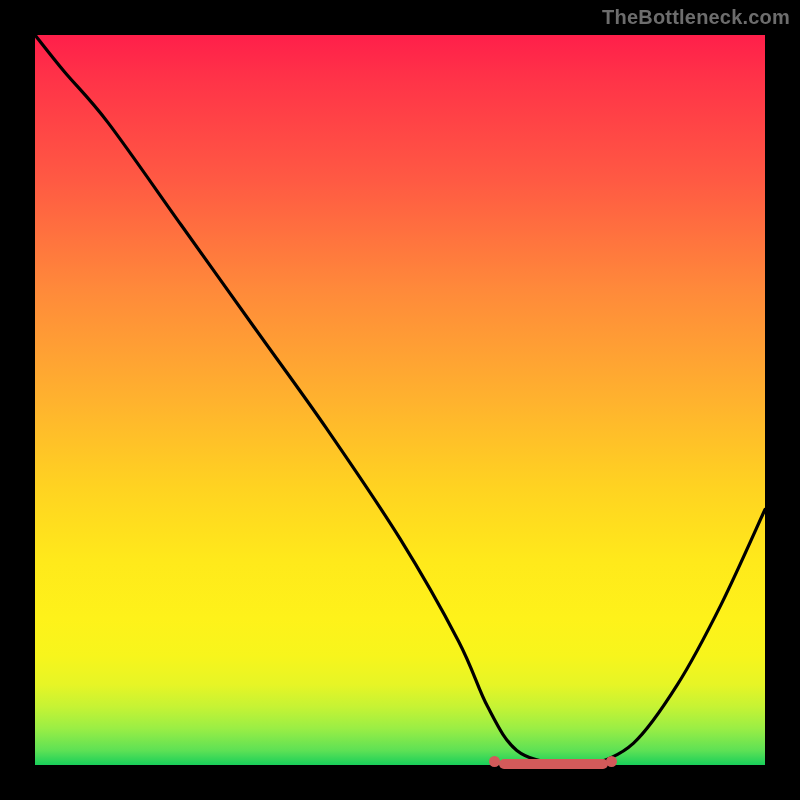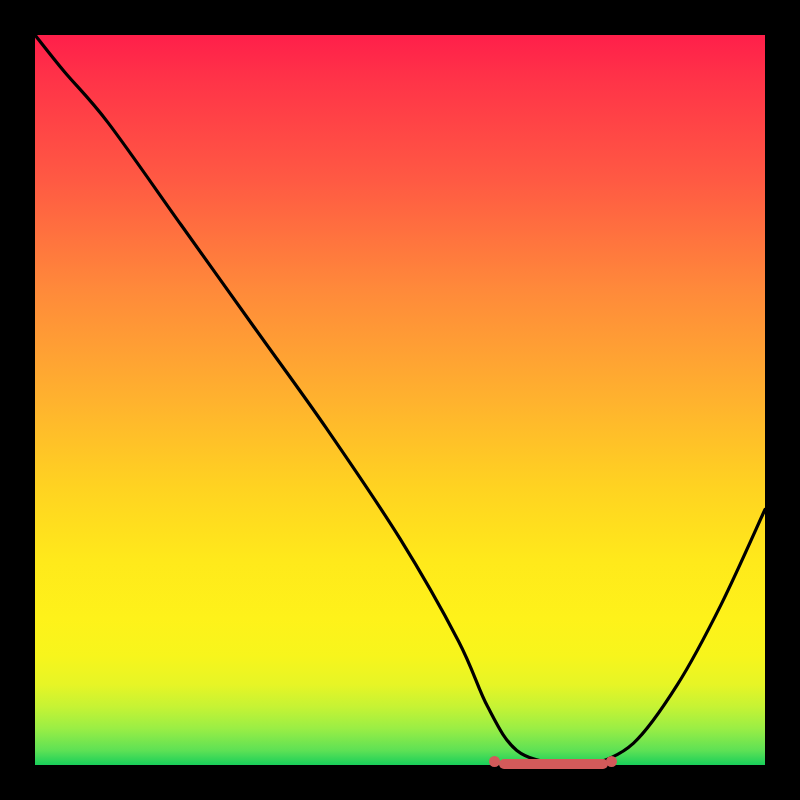--- a/index.html
+++ b/index.html
@@ -65,20 +65,21 @@
     position: absolute;
     background: #d35a5a;
     border-radius: 5px;
   }
 </style>
 </head>
 <body>
 
 <div class="frame">
 
+  <div class="watermark">TheBottleneck.com</div>
 
   <div class="plot-area">
 
     <svg class="curve" viewBox="0 0 730 730" preserveAspectRatio="none">
       <path id="curve-path" fill="none" stroke="#000000" stroke-width="3.2" stroke-linecap="round" stroke-linejoin="round" d="M 0.0 0.0 C 4.9 6.1 17.0 21.9 29.2 36.5 C 41.4 51.1 53.5 62.1 73.0 87.6 C 92.5 113.2 121.7 155.7 146.0 189.8 C 170.3 223.9 194.7 257.9 219.0 292.0 C 243.3 326.1 267.7 358.9 292.0 394.2 C 316.3 429.5 343.1 468.4 365.0 503.7 C 386.9 539.0 408.8 577.9 423.4 605.9 C 438.0 633.9 442.9 653.4 452.6 671.6 C 462.3 689.9 469.6 705.7 481.8 715.4 C 494.0 725.1 513.4 727.6 525.6 730.0 C 537.8 732.4 542.6 733.6 554.8 730.0 C 567.0 726.4 584.0 721.5 598.6 708.1 C 613.2 694.7 627.8 672.8 642.4 649.7 C 657.0 626.6 671.6 598.6 686.2 569.4 C 700.8 540.2 722.7 490.3 730.0 474.5"></path>
     </svg>
 
     <div id="hl-left" class="red-segment" style="left: 454.4px; top: 720.5px; width: 11px; height: 11px; border-radius: 50%; background: rgb(211, 90, 90);"></div>
     <div id="hl-bar" class="red-segment" style="left: 463.9px; width: 108.8px; top: 724px; height: 10px; background: rgb(211, 90, 90);"></div>
     <div id="hl-right" class="red-segment" style="left: 571.2px; top: 720.5px; width: 11px; height: 11px; border-radius: 50%; background: rgb(211, 90, 90);"></div>

